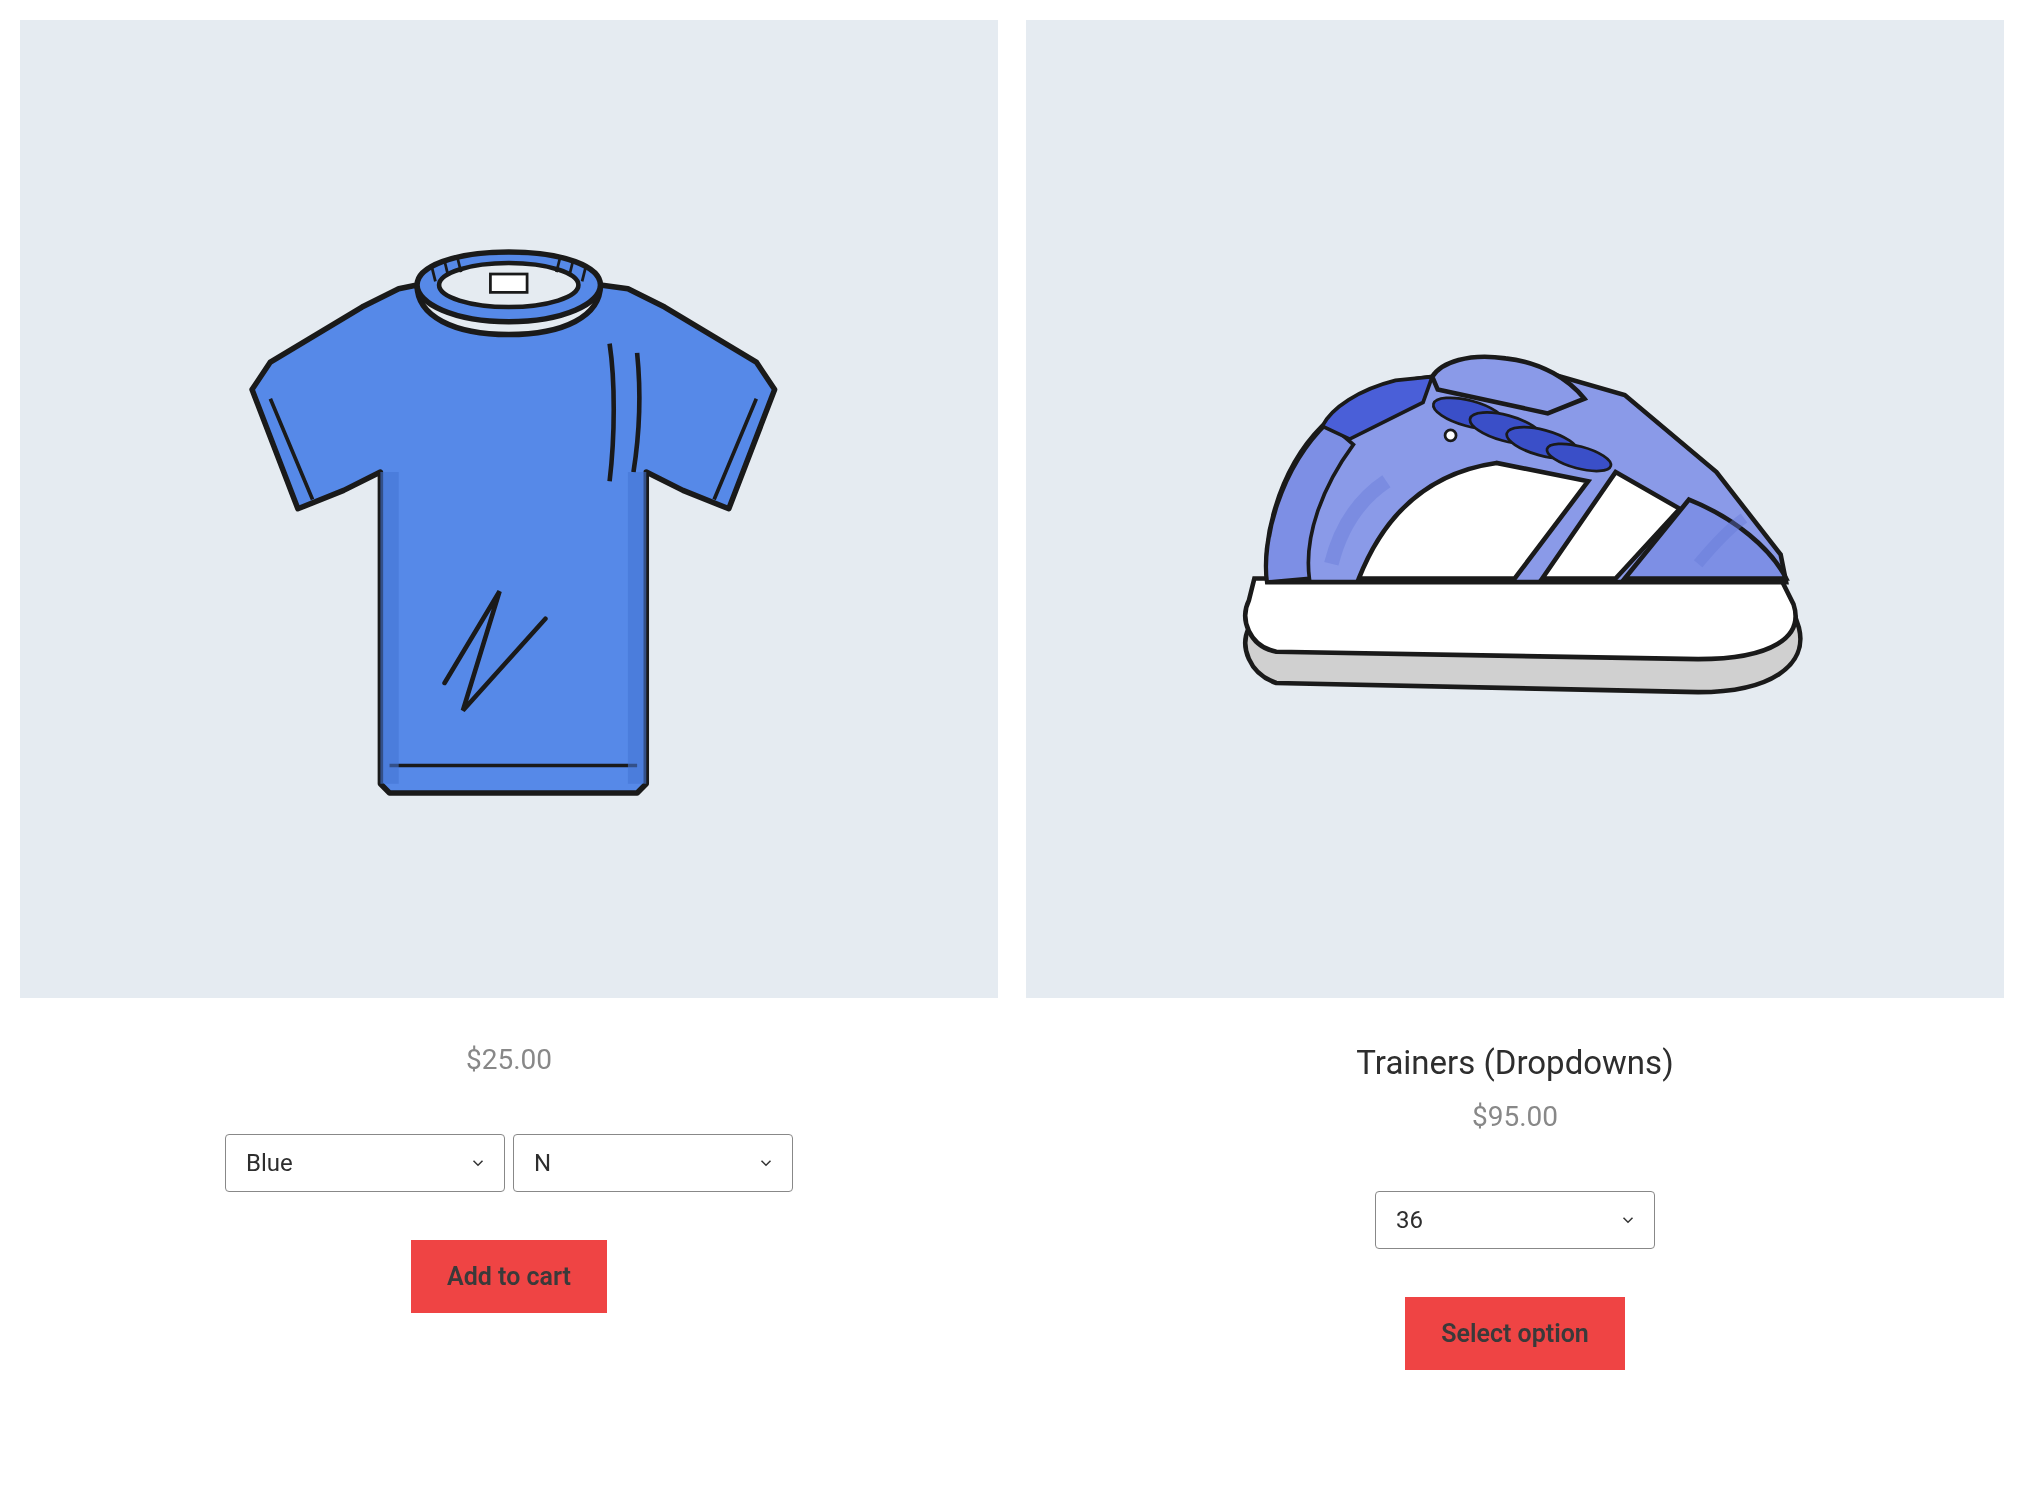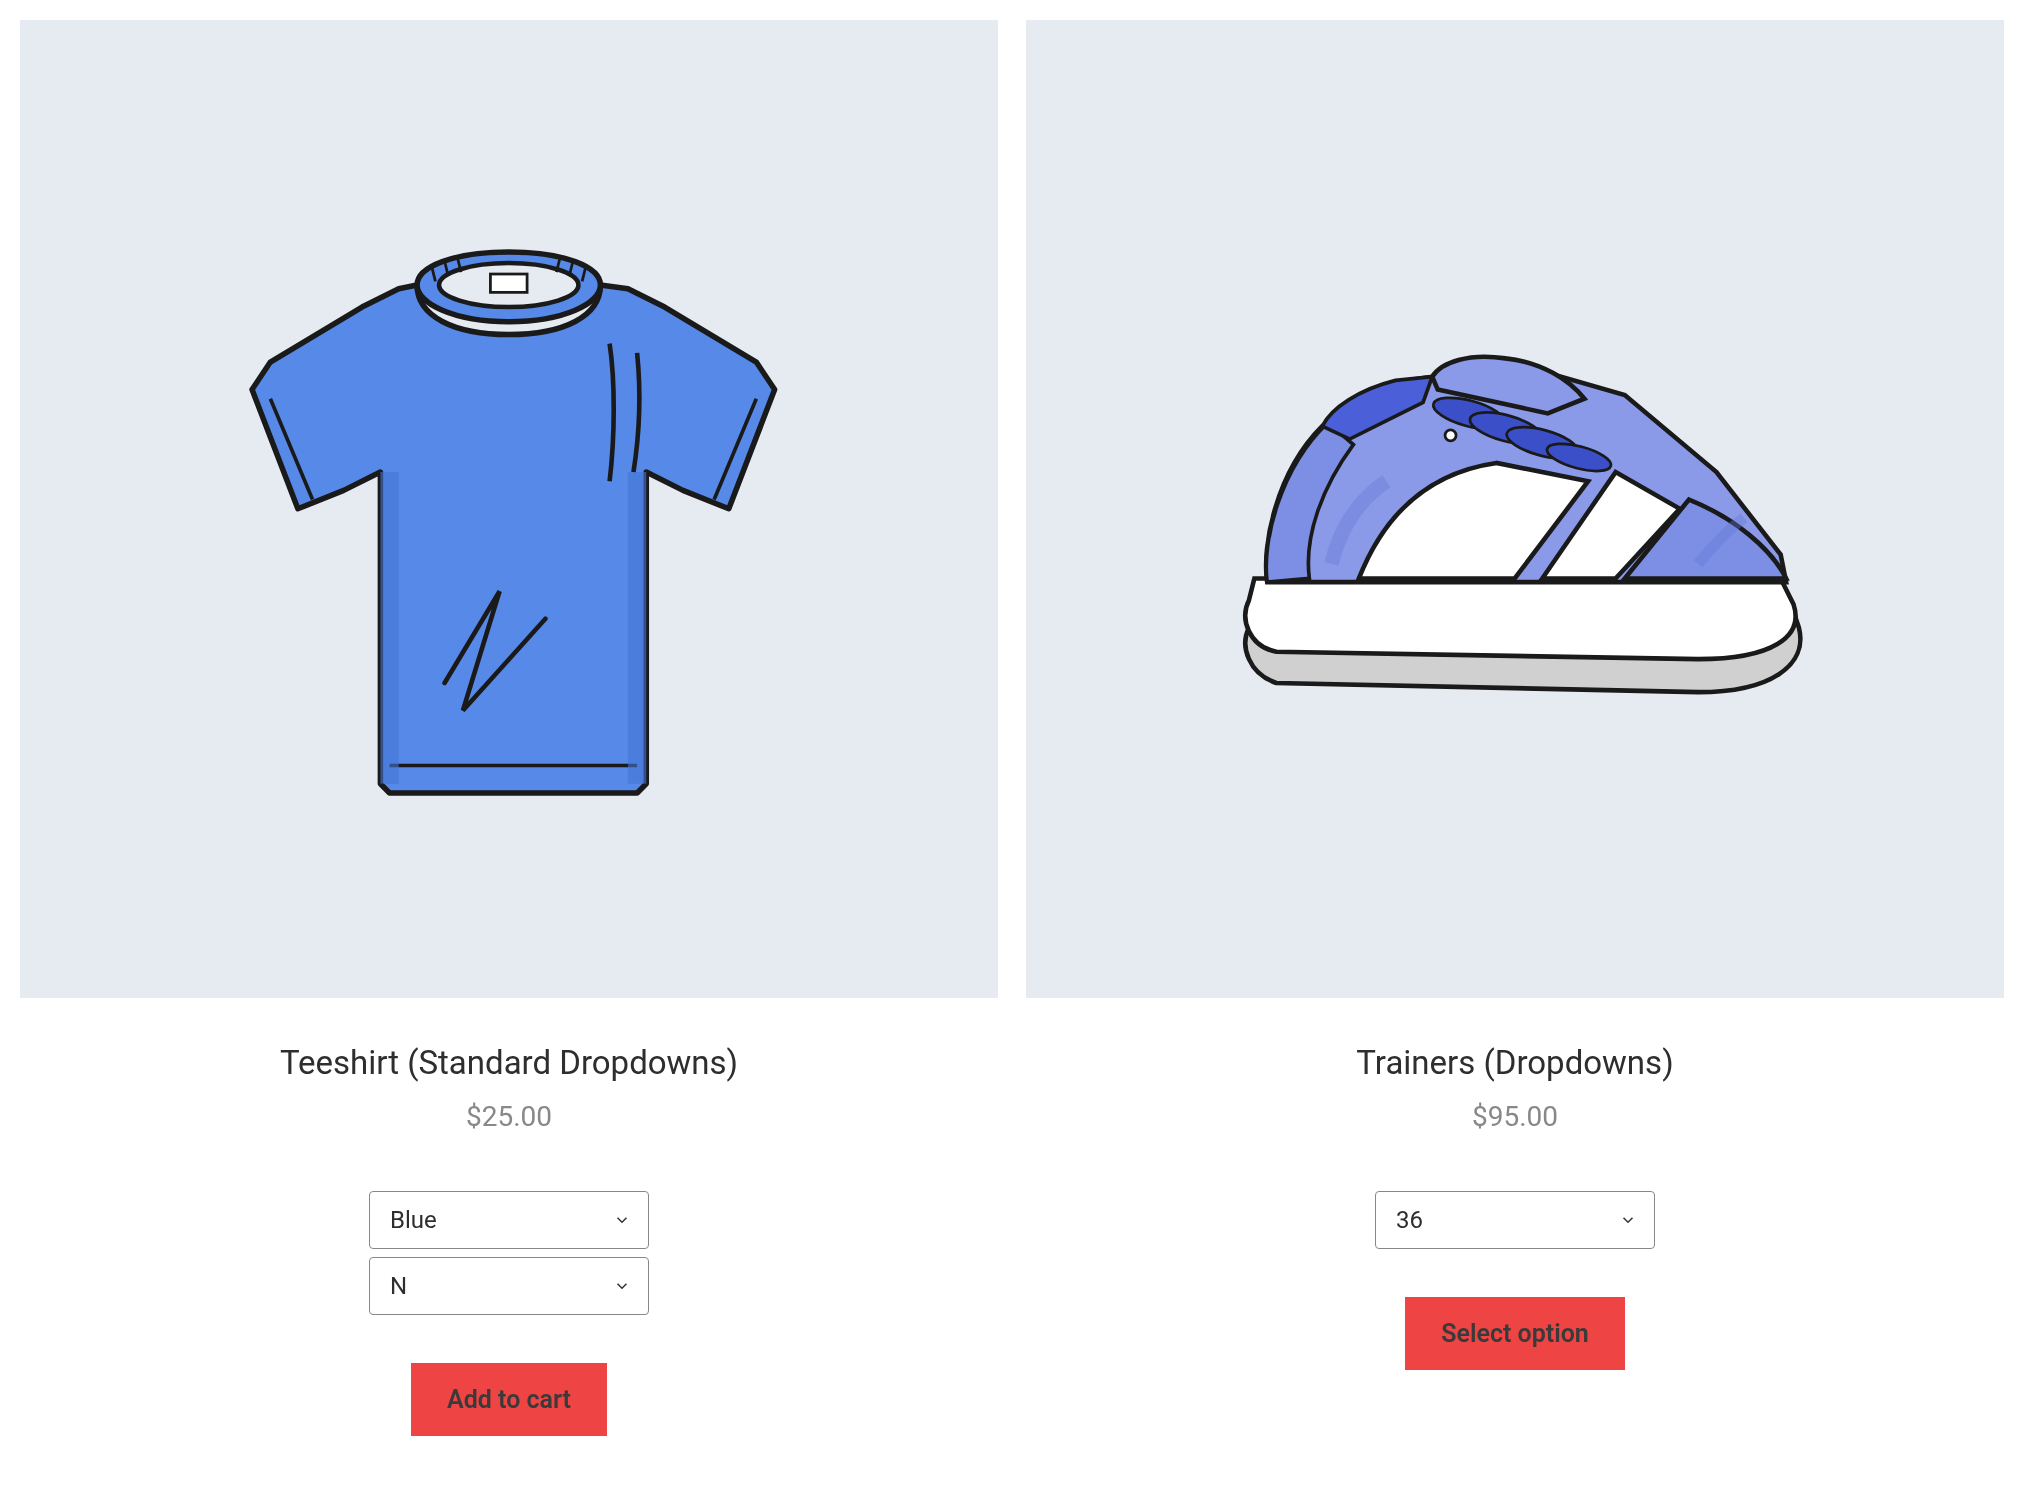--- a/index.html
+++ b/index.html
@@ -53,21 +53,21 @@
     
     .product-price {
       font-size: 28px;
       color: #888888;
       font-weight: 400;
       margin-bottom: 58px;
     }
     
     .product-options {
       display: flex;
-      flex-direction: column;
+      flex-direction: row;
       gap: 8px;
       margin-bottom: 48px;
     }
     
     .select-wrapper {
       position: relative;
       width: 280px;
     }
     
     .product-select {
@@ -135,21 +135,20 @@
         <line x1="135" y1="340" x2="270" y2="340" stroke="#1a1a1a" stroke-width="2"></line>
 
         <path d="M 255 110 C 258 130 258 160 255 185" fill="none" stroke="#1a1a1a" stroke-width="2.5"></path>
         <path d="M 270 115 C 272 135 272 155 268 180" fill="none" stroke="#1a1a1a" stroke-width="2.5"></path>
         <path d="M 165 295 L 195 245 L 175 310 L 220 260" fill="none" stroke="#1a1a1a" stroke-width="2.5" stroke-linecap="round"></path>
 
         <path d="M 130 180 L 130 350 L 140 350 L 140 180 Z" fill="#4575d4" opacity="0.6"></path>
         <path d="M 265 180 L 265 350 L 275 350 L 275 180 Z" fill="#4575d4" opacity="0.6"></path>
       </svg>
     </div>
-    <h2 class="product-title">Teeshirt (Standard Dropdowns)</h2>
     <div class="product-price">$25.00</div>
     <div class="product-options">
       <div class="select-wrapper">
         <select class="product-select">
           <option>Blue</option>
         </select>
         <svg class="select-chevron" viewBox="0 0 24 24" fill="none" stroke="#333333" stroke-width="2">
           <polyline points="6 9 12 15 18 9"></polyline>
         </svg>
       </div>

